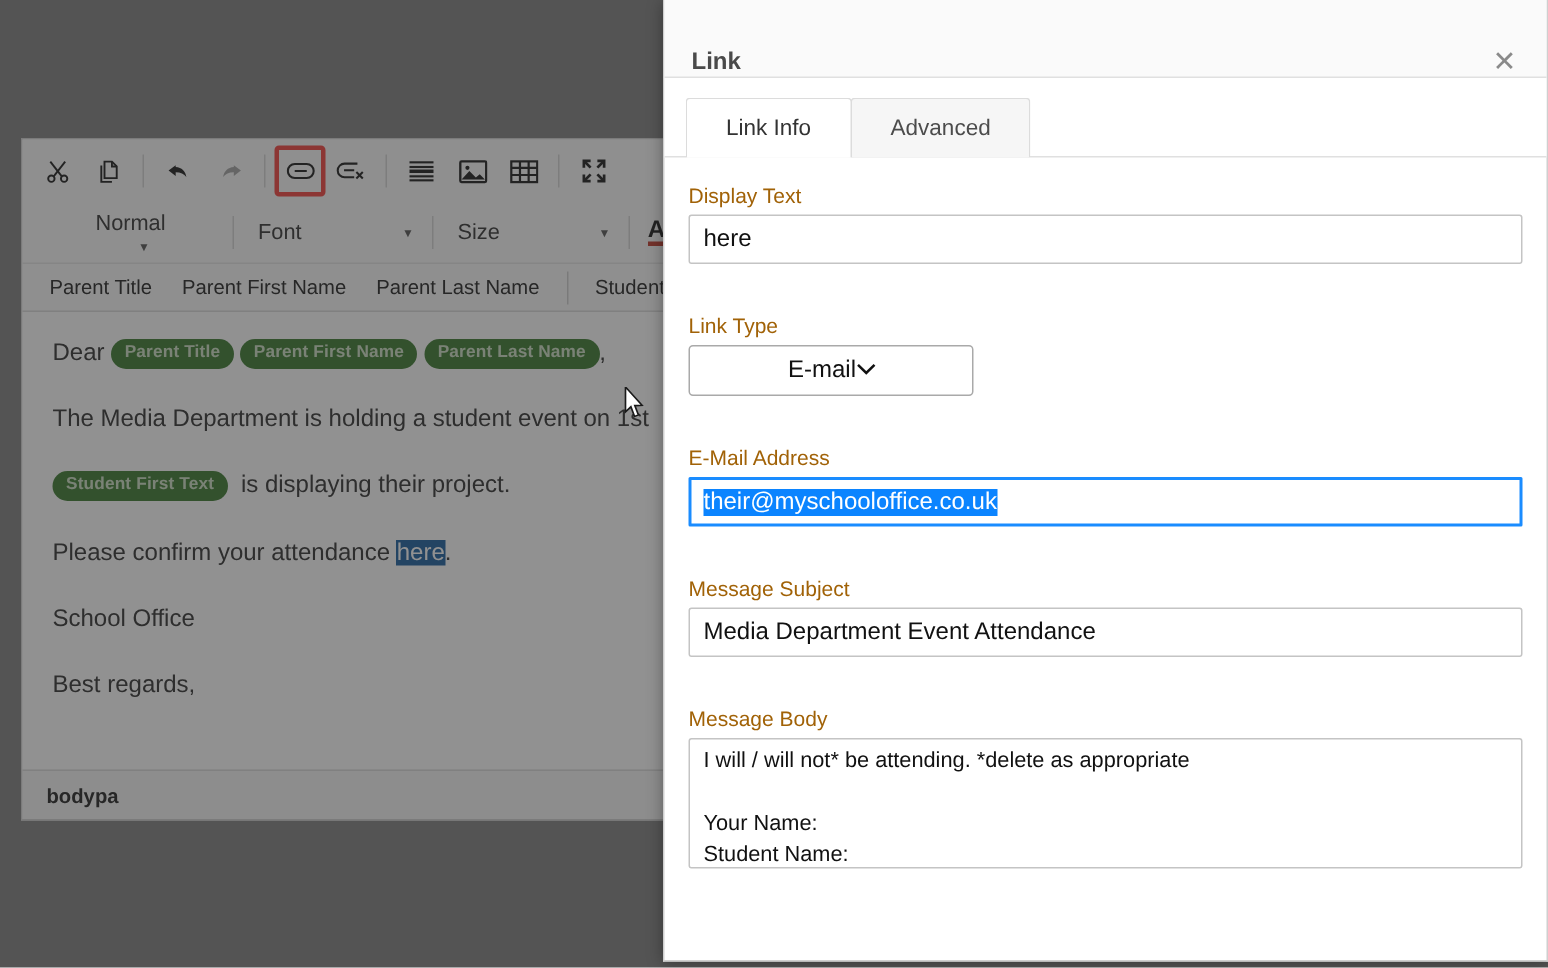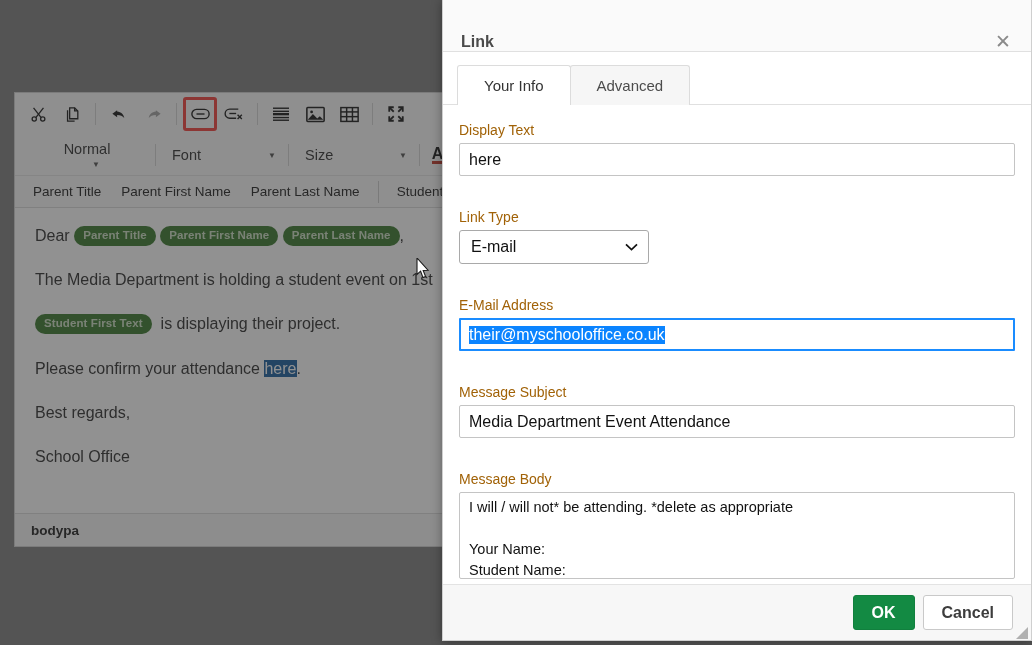--- a/index.html
+++ b/index.html
@@ -262,21 +262,21 @@
   }
   .gap { height: 24px; }
   .select-wrap {
     width: 190px;
     height: 34px;
     border: 1px solid #a9a9a9;
     border-radius: 3px;
     background: #fff;
     display: flex;
     align-items: center;
-    justify-content: space-between;
+    justify-content: center;
     padding: 0 10px 0 11px;
     box-sizing: border-box;
     font-size: 16px;
     color: #111;
   }
   .select-wrap .chev {
     color: #222;
     font-size: 11px;
   }
   .ta-input {
@@ -479,22 +479,22 @@
     </p>
     <p>The Media Department is holding a student event on 1st</p>
     <p>
       <span class="mtag">Student First Text</span>
       &nbsp;<span>is displaying their project.</span>
     </p>
     <p>
       <span>Please confirm your attendance</span>
       <span class="sel-here">here</span><span>.</span>
     </p>
+    <p>School Office</p>
     <p>Best regards,</p>
-    <p>School Office</p>
   </div>
 
   <div class="statusbar">
     <span>body</span>
     <span>p</span>
     <span>a</span>
   </div>
 </div>
 
 <div id="dim-overlay"></div>
@@ -506,21 +506,21 @@
 </div>
 
 <div id="link-dialog">
 
   <div class="dlg-header">
     <span class="dlg-title">Link</span>
     <span class="dlg-close">✕</span>
   </div>
 
   <div class="dlg-tabs">
-    <div class="dlg-tab active">Your Info</div>
+    <div class="dlg-tab active">Link Info</div>
     <div class="dlg-tab">Advanced</div>
   </div>
 
   <div class="dlg-body">
 
     <div class="field">
       <label class="field-label">Display Text</label>
       <div class="txt-input">here</div>
     </div>
 
@@ -559,23 +559,14 @@
     <div class="field">
       <label class="field-label">Message Body</label>
       <div class="ta-input">I will / will not* be attending. *delete as appropriate
 
 Your Name:
 Student Name:</div>
     </div>
 
   </div>
 
-  <div class="dlg-footer">
-    <div class="btn btn-ok">OK</div>
-    <div class="btn btn-cancel">Cancel</div>
-    <div class="resize-grip">
-      <svg width="12" height="12" viewBox="0 0 12 12">
-          <path d="M12 0 L12 12 L0 12 Z" fill="#b0b0b0"></path>
-        </svg>
-    </div>
-  </div>
 
 </div>
 
 </body></html>

